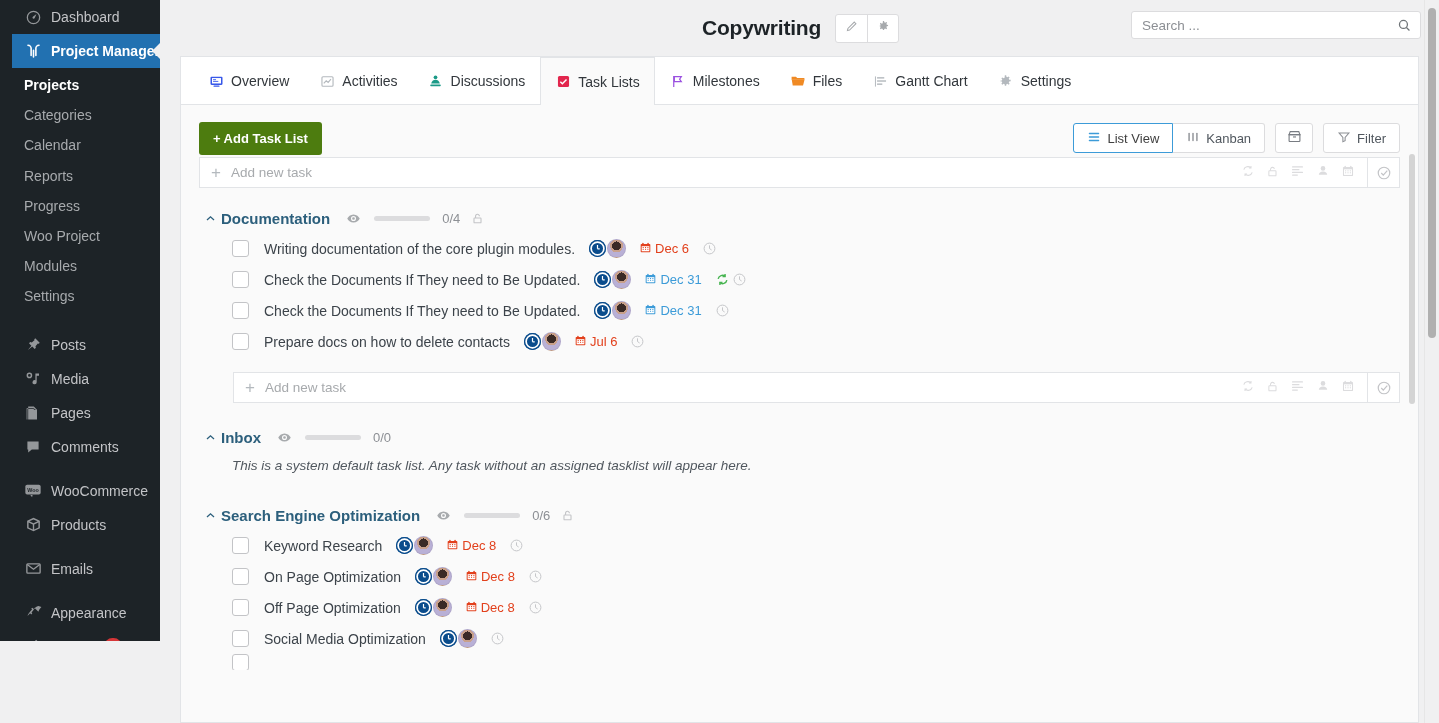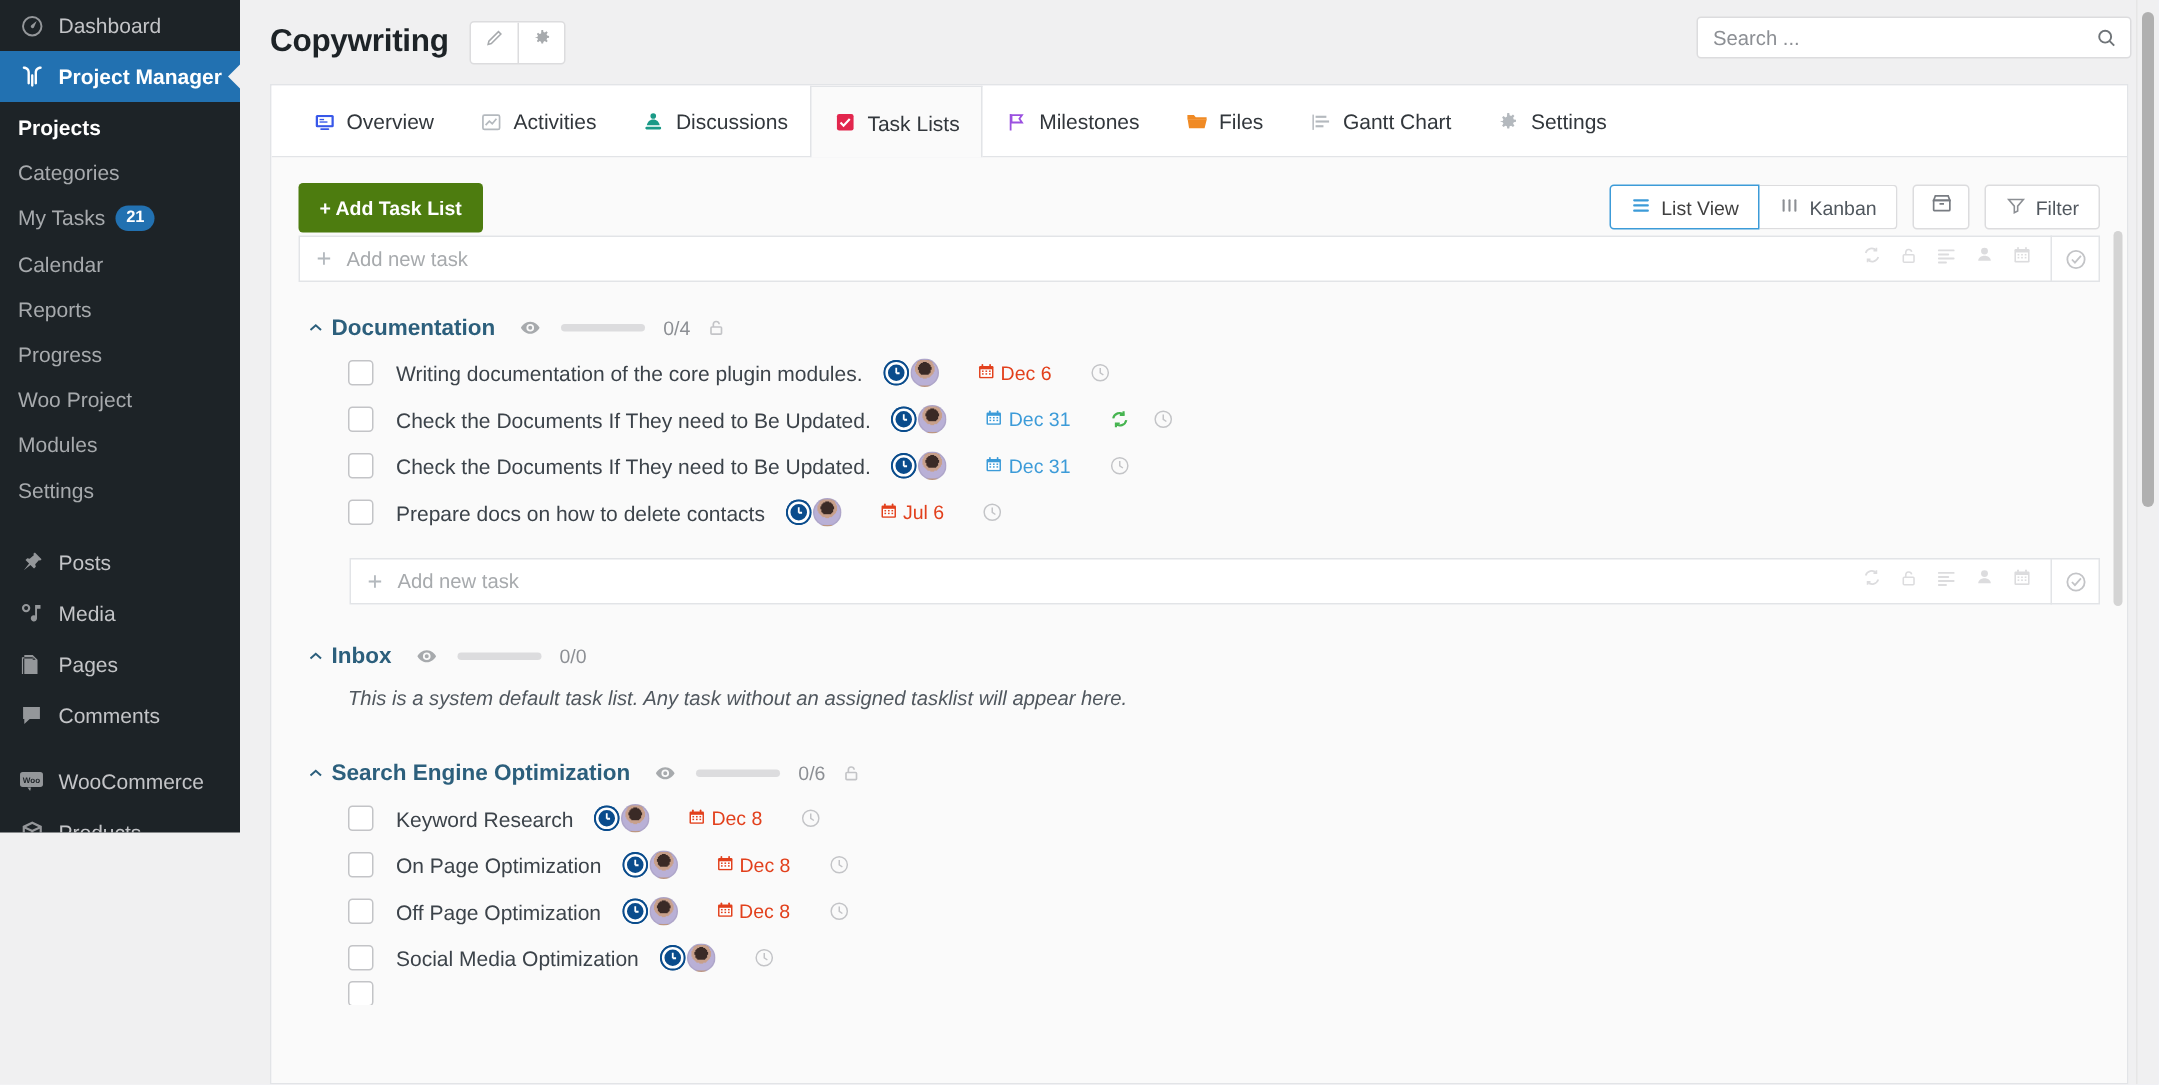--- a/index.html
+++ b/index.html
@@ -8,23 +8,24 @@
     overflow: hidden;
     font-family: "Liberation Sans", sans-serif;
     background: #f0f0f1;
   }
   body { display: flex; }
 
   
   #adminmenu {
     width: 160px; flex: 0 0 160px;
     background: #1d2327;
-    height: 555px;
+    height: 641px;
     overflow: hidden;
     position: relative;
+    padding-left: 12px;
   }
   .menu-item {
     display: flex; align-items: center;
     height: 34px;
     padding: 0 0 0 11px;
     color: #c3c4c7;
     font-size: 14px;
     line-height: 1;
     position: relative;
     cursor: pointer;
@@ -70,20 +71,21 @@
     position: relative;
     height: 723px;
     background: #f0f0f1;
     overflow: hidden;
   }
   .topbar {
     height: 56px;
     padding: 0 18px 0 20px;
     display: flex; align-items: center;
     position: relative;
+    justify-content: center;
   }
   .page-title {
     font-size: 21px; font-weight: bold; color: #1d2327;
     letter-spacing: -.2px;
   }
   .title-btns {
     display: flex; margin-left: 14px;
     border: 1px solid #dcdcde; background: #fff;
     border-radius: 3px; overflow: hidden;
   }
@@ -226,21 +228,21 @@
   }
   .cbx {
     width: 17px; height: 17px; flex: 0 0 17px;
     border: 1px solid #c3c4c7; border-radius: 3px;
     background: #fff; cursor: pointer;
   }
   .task-title {
     margin-left: 15px; font-size: 14px; color: #3c434a;
     white-space: nowrap;
   }
-  .task-meta { display: flex; align-items: center; margin-left: 14px; gap: 12px; }
+  .task-meta { display: flex; align-items: center; margin-left: 14px; gap: 0; }
   .av-grp { display: flex; align-items: center; }
   .av-wp {
     width: 17px; height: 17px; border-radius: 50%;
     background: #0a4c8c; color: #fff;
     display: flex; align-items: center; justify-content: center;
     font-size: 11px; font-weight: bold;
     box-shadow: 0 0 0 1px #0a4c8c inset;
   }
   .av-photo {
     width: 19px; height: 19px; border-radius: 50%;
@@ -298,24 +300,20 @@
     </span>
     <span>Project Manager</span>
   </div>
 
   <div class="submenu">
     <div class="sub-item current">
       <span>Projects</span>
     </div>
     <div class="sub-item">
       <span>Categories</span>
-    </div>
-    <div class="sub-item">
-      <span>My Tasks</span>
-      <span class="count-bubble">21</span>
     </div>
     <div class="sub-item">
       <span>Calendar</span>
     </div>
     <div class="sub-item">
       <span>Reports</span>
     </div>
     <div class="sub-item">
       <span>Progress</span>
     </div>

